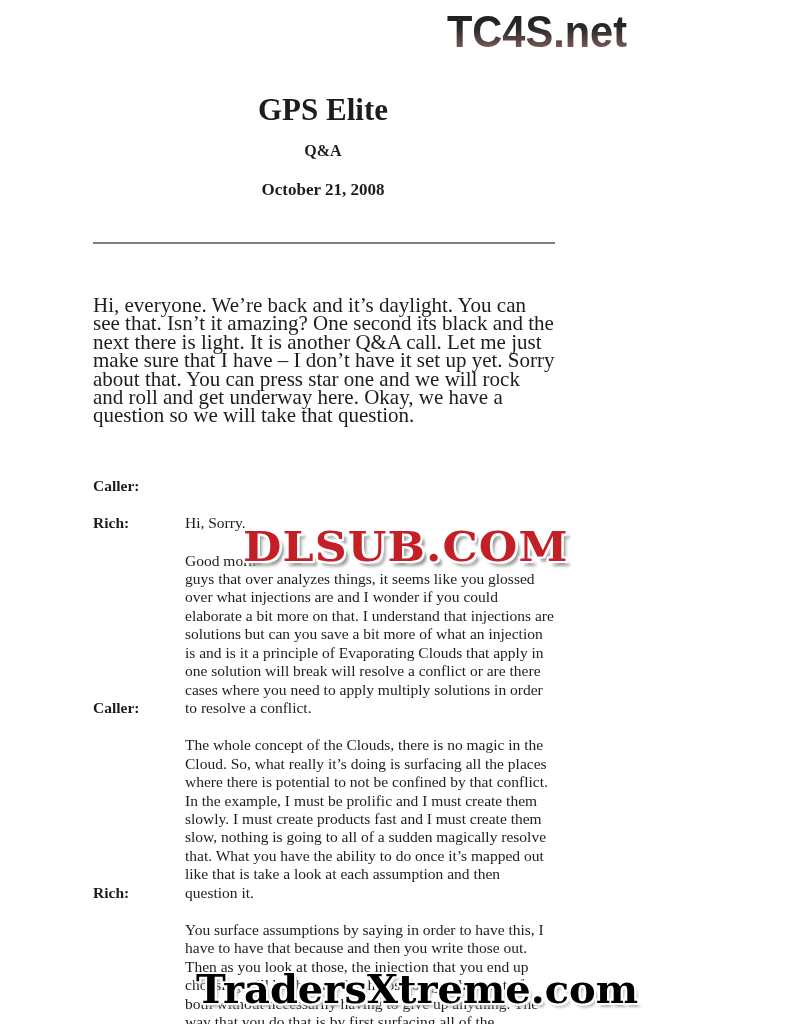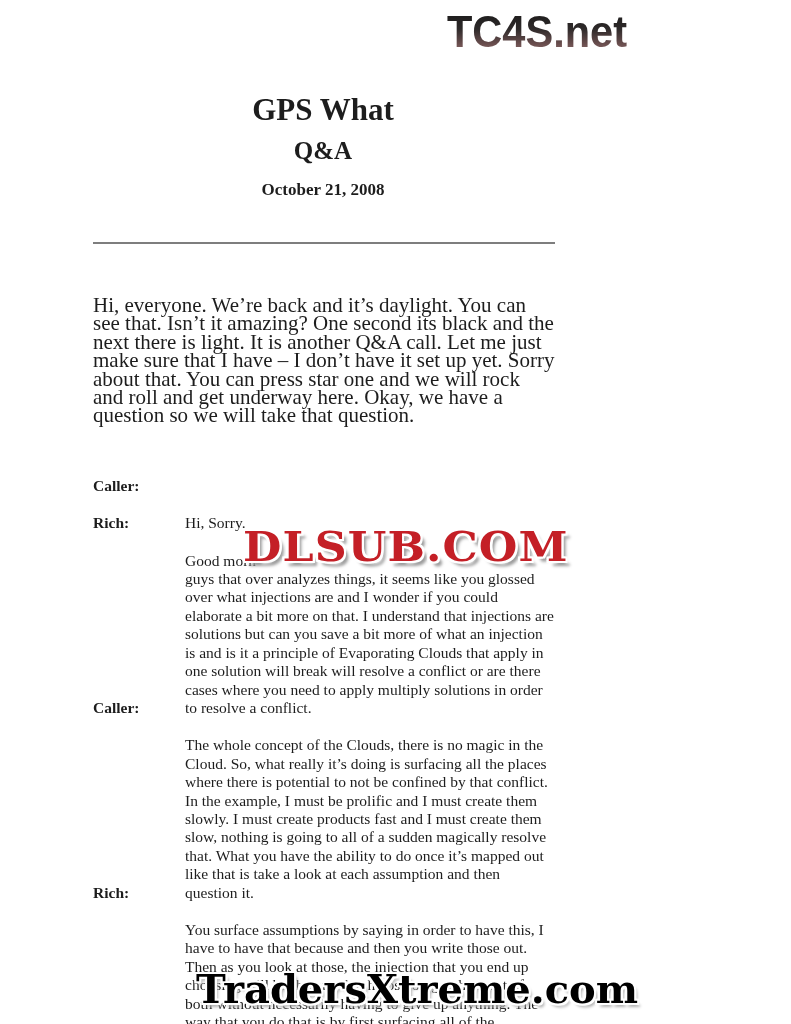--- a/index.html
+++ b/index.html
@@ -12,21 +12,21 @@
     color: #1d1d1d;
     overflow: hidden;
   }
 
   
   .tc4s-logo { position: absolute; top: 5px; right: 14px; }
 
   
   .doc-header { text-align: center; padding-top: 92px; }
   .doc-title   { margin: 0; font-size: 31px; line-height: 36px; font-weight: bold; }
-  .doc-subtitle{ margin: 8px 0 0 0; font-size: 25px; line-height: 30px; font-weight: bold; }
+  .doc-subtitle{ margin: 8px 0 0 0; font-size: 16px; line-height: 30px; font-weight: bold; }
   .doc-date    { margin-top: 14px; font-size: 17px; line-height: 20px; font-weight: bold; }
 
   .rule {
     border: none;
     border-top: 2px solid #7e7e7e;
     margin: 42px 91px 0 93px;
     height: 0;
   }
 
   .intro {
@@ -95,21 +95,21 @@
         <stop offset="0" stop-color="#161616"></stop>
         <stop offset="0.45" stop-color="#2e2a2a"></stop>
         <stop offset="0.75" stop-color="#6b4f4f"></stop>
         <stop offset="1" stop-color="#a07c7c"></stop>
       </linearGradient>
     </defs>
     <text x="5" y="42" font-family="Liberation Sans, sans-serif" font-size="45" font-weight="bold" fill="url(#tc4sGrad)" textLength="180" lengthAdjust="spacingAndGlyphs">TC4S.net</text>
   </svg>
 
   <div class="doc-header">
-    <h1 class="doc-title">GPS What</h1>
+    <h1 class="doc-title">GPS Elite</h1>
     <h2 class="doc-subtitle">Q&amp;A</h2>
     <div class="doc-date">October 21, 2008</div>
   </div>
 
   <hr class="rule">
 
   <p class="intro">Hi, everyone. We’re back and it’s daylight. You can see that. Isn’t it amazing? One second its black and the next there is light. It is another Q&amp;A call. Let me just make sure that I have – I don’t have it set up yet. Sorry about that. You can press star one and we will rock and roll and get underway here. Okay, we have a question so we will take that question.</p>
 
   <div class="dialogue">
 

